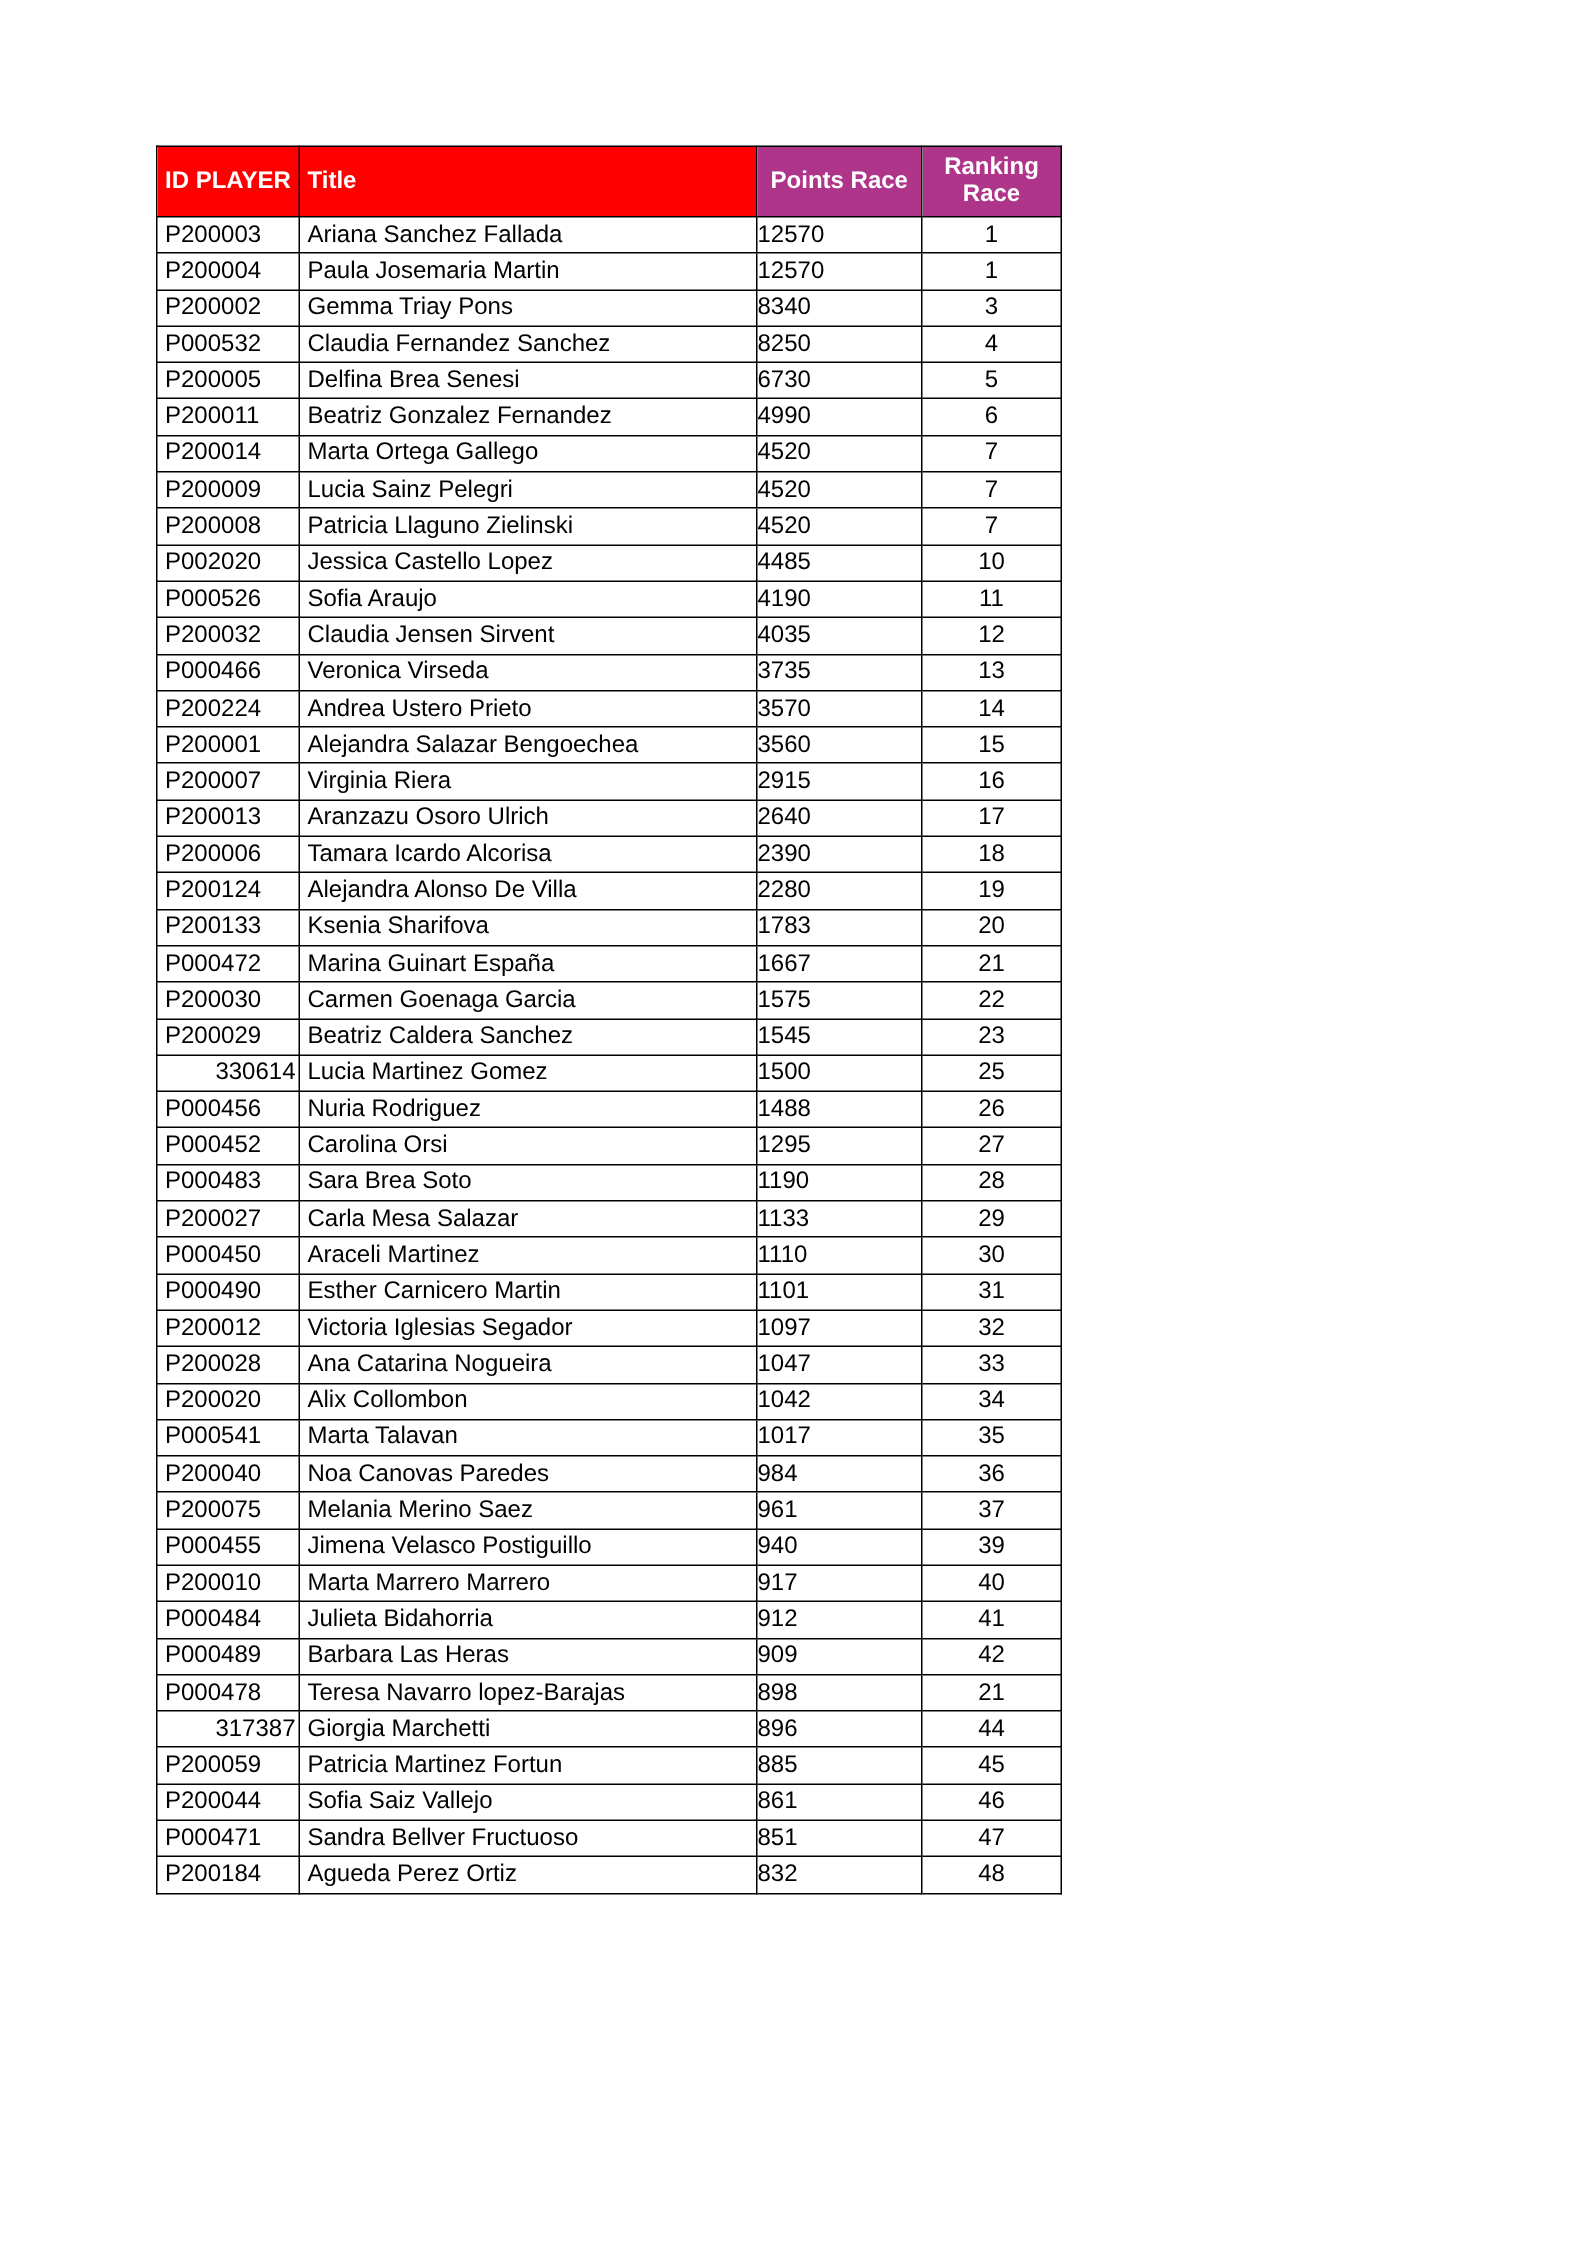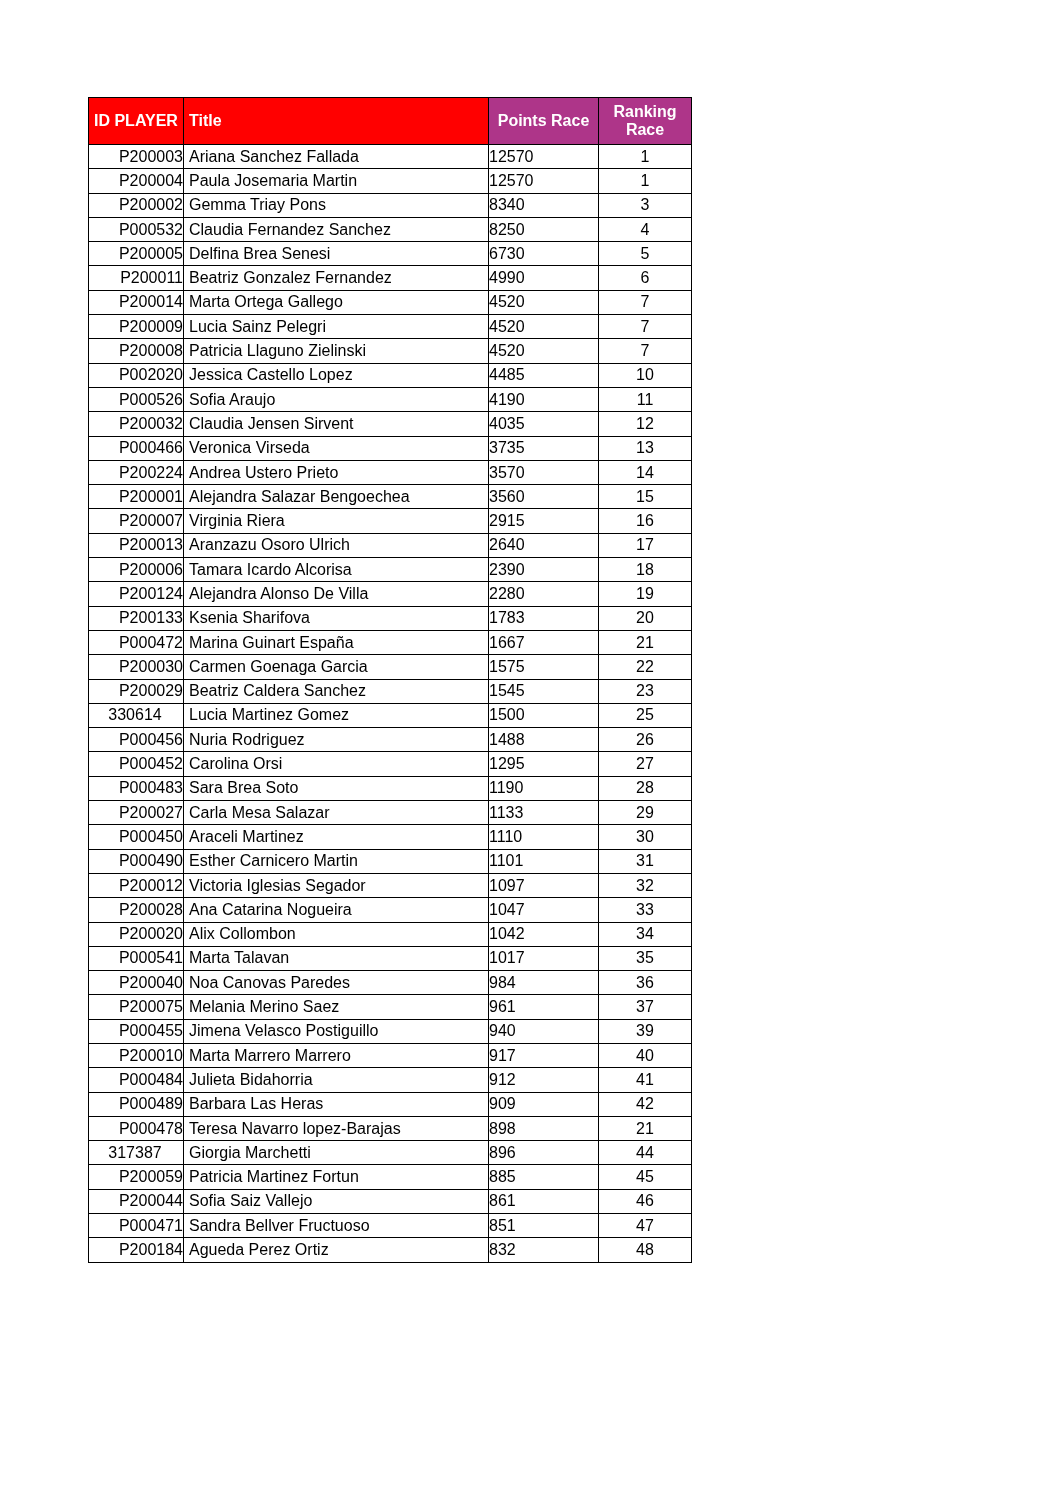--- a/index.html
+++ b/index.html
@@ -18,21 +18,21 @@
   body {
     width: 1058px;
     height: 1497px;
     background: var(--page-bg);
     font-family: "Liberation Sans", sans-serif;
     position: relative;
     overflow: hidden;
   }
   .table-wrap {
     position: absolute;
-    left: 88px;
+    left: 104px;
     top: 97px;
   }
   table {
     border-collapse: collapse;
     table-layout: fixed;
   }
   th, td {
     border: 1.5px solid var(--border-color);
     overflow: hidden;
   }
@@ -59,22 +59,22 @@
   }
   tbody td {
     height: 24.3px;
     font-size: 16px;
     color: var(--body-text);
     white-space: nowrap;
     padding: 0;
     vertical-align: middle;
     background: #FFFFFF;
   }
-  td.id    { text-align: right;  padding-left: 5px; }
-  td.id.num{ text-align: center; padding-left: 0; padding-right: 2px; }
+  td.id    { text-align: left;  padding-left: 5px; }
+  td.id.num{ text-align: right; padding-left: 0; padding-right: 2px; }
   td.title { text-align: left;  padding-left: 5px; }
   td.points{ text-align: left; }
   td.rank  { text-align: center; }
 </style>
 </head>
 <body>
 
 <div class="table-wrap">
   <table>
     <colgroup>

